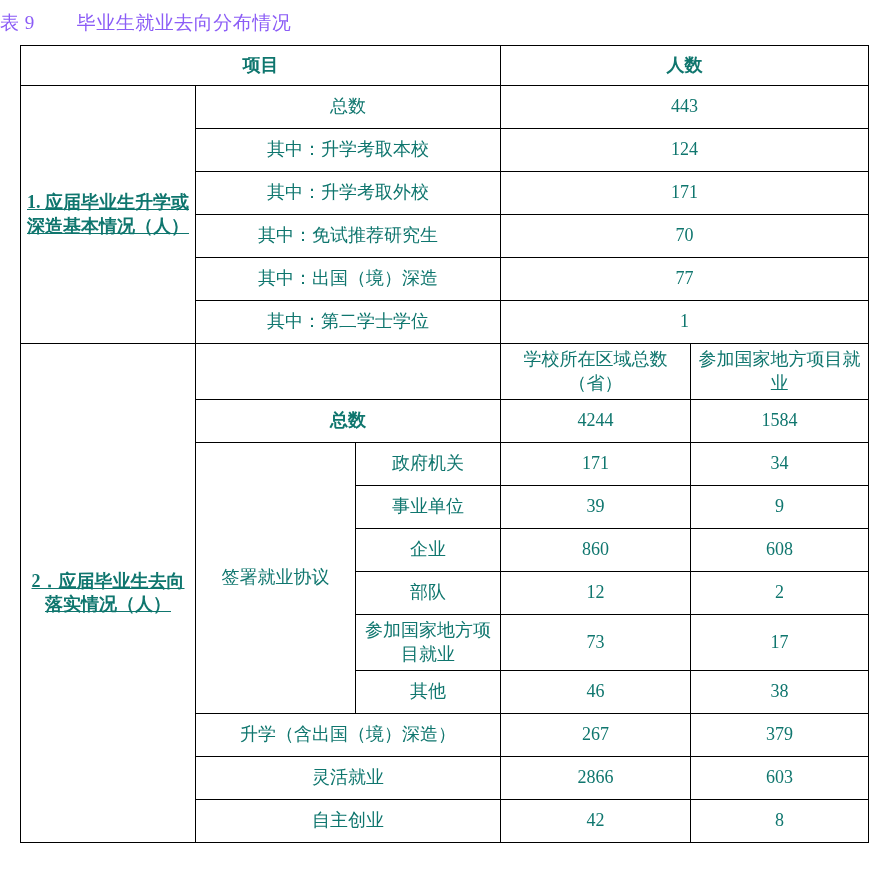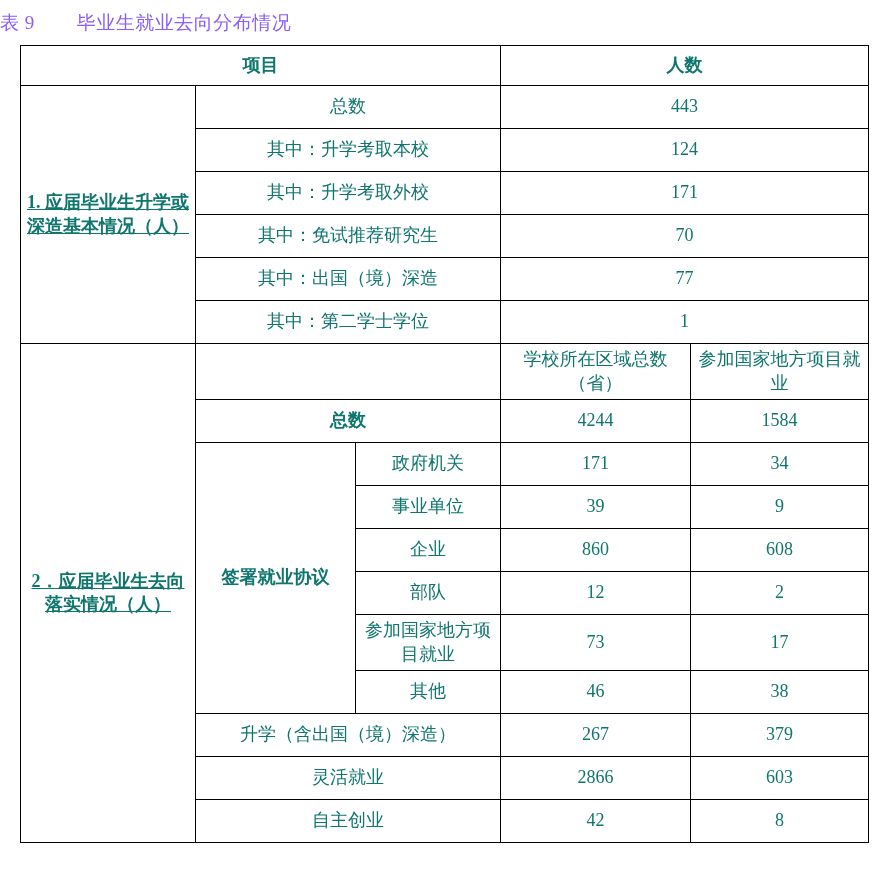--- a/index.html
+++ b/index.html
@@ -53,21 +53,21 @@
     height: 40px;
   }
   td.sect-label {
     font-weight: bold;
     font-size: 18.5px;
     line-height: 1.45;
     padding: 4px 6px;
     text-decoration: underline;
   }
   td.group-label {
-    font-weight: bold;
+    font-weight: normal;
     font-size: 18.5px;
   }
   td.total-label {
     font-weight: bold;
     font-size: 18.5px;
   }
   td.subhdr {
     font-size: 18px;
     line-height: 1.32;
     padding: 6px 4px;

